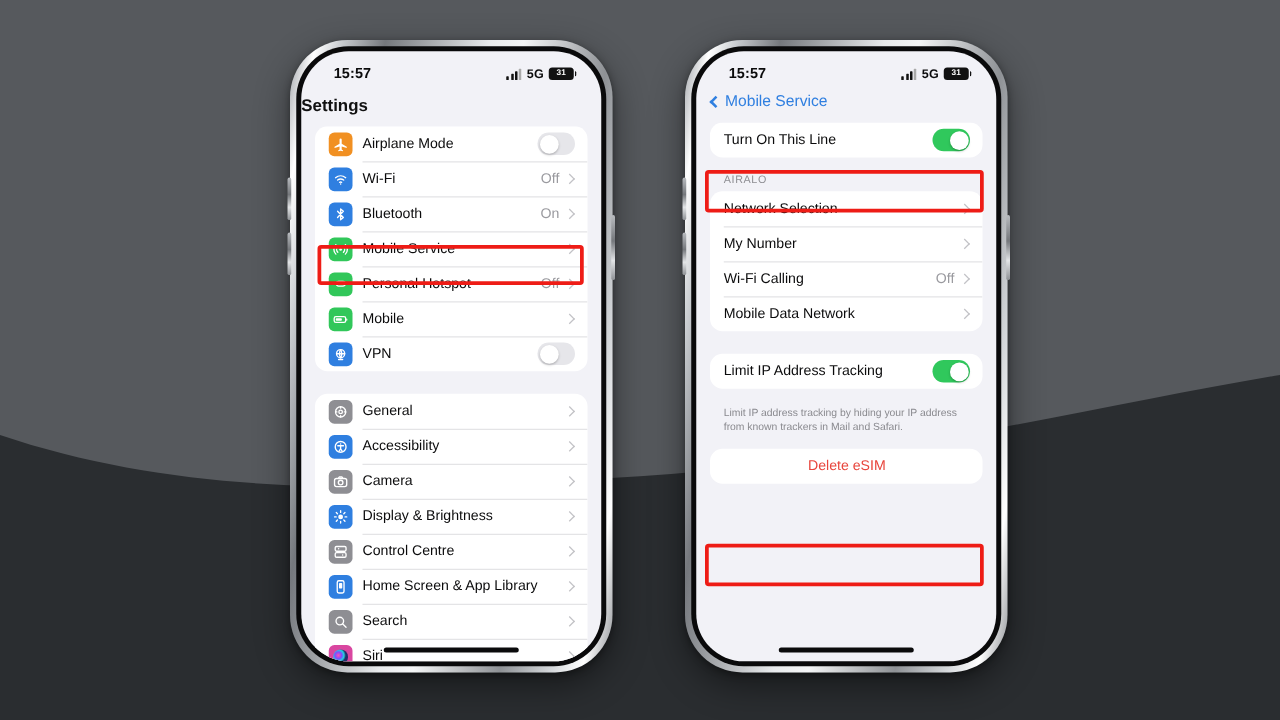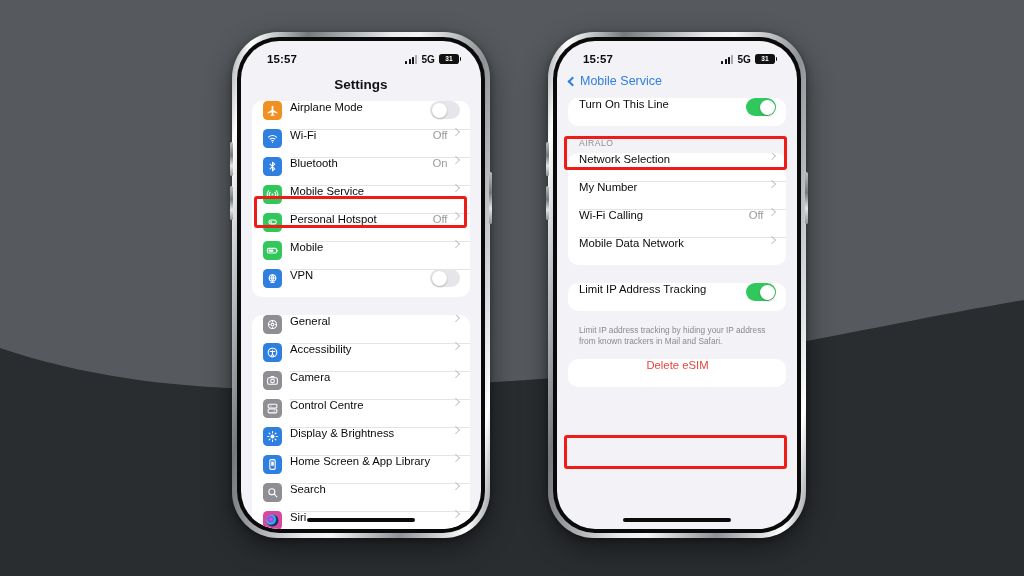--- a/index.html
+++ b/index.html
@@ -71,21 +71,21 @@
     display: flex; align-items: center; justify-content: center;
   }
   .batt::after {
     content:''; position:absolute; right:-2.4px; top:3.4px;
     width:1.6px; height:3.6px; background:#111; border-radius:0 1px 1px 0;
   }
   .batt span { color:#fff; font-size:6.6px; font-weight:bold; line-height:1; }
 
   
   .nav-title {
-    text-align: center; font-size: 13.5px; font-weight: bold;
+    font-size: 13.5px; font-weight: bold;
     color: #111; padding: 6px 0 9px;
   }
   .nav-back {
     display: flex; align-items: center; gap: 3px;
     padding: 3px 0 10px 12px; color: #2f7fe0;
     font-size: 12.5px;
   }
   .chev-back {
     width: 7px; height: 7px; border-left: 2px solid #2f7fe0;
     border-bottom: 2px solid #2f7fe0; transform: rotate(45deg);
@@ -93,21 +93,21 @@
   }
 
   
   .scroll { height: calc(100% - 30px); overflow: hidden; }
   .group {
     background: #fff; border-radius: 10px; margin: 0 11px 18px;
     overflow: hidden;
   }
   .group.tight { margin-bottom: 9px; }
   .row {
-    display: flex; align-items: flex-start;
+    display: flex; align-items: center;
     height: 28px; padding: 0 10px 0 11px;
     position: relative;
   }
   .row + .row::before {
     content: ''; position: absolute; left: 38px; right: 0; top: 0;
     height: 1px; background: #e4e4e6;
   }
   .row.noicon + .row.noicon::before { left: 11px; }
   .ico {
     width: 19px; height: 19px; border-radius: 4.5px;
@@ -302,39 +302,39 @@
                   <svg viewBox="0 0 24 24" fill="none" stroke="#fff" stroke-width="2" stroke-linecap="round" stroke-linejoin="round">
                     <rect x="3" y="7" width="18" height="12" rx="3"></rect>
                     <circle cx="12" cy="13" r="3.4"></circle>
                     <path d="M8.5 7l1.4-2.2h4.2L15.5 7"></path>
                   </svg>
                 </span>
                 <span class="label">Camera</span>
                 <span class="chev"></span>
               </div>
               <div class="row">
+                <span class="ico" style="background: rgb(47, 127, 224);">
+                  <svg viewBox="0 0 24 24" fill="none" stroke="#fff" stroke-width="2" stroke-linecap="round" stroke-linejoin="round">
+                    <circle cx="12" cy="12" r="3.6" fill="#fff" stroke="none"></circle>
+                    <path d="M12 3v2.4M12 18.6V21M3 12h2.4M18.6 12H21M5.6 5.6l1.7 1.7M16.7 16.7l1.7 1.7M18.4 5.6l-1.7 1.7M7.3 16.7l-1.7 1.7"></path>
+                  </svg>
+                </span>
+                <span class="label">Display &amp; Brightness</span>
+                <span class="chev"></span>
+              </div>
+              <div class="row">
                 <span class="ico" style="background: rgb(142, 142, 147);">
                   <svg viewBox="0 0 24 24" fill="none" stroke="#fff" stroke-width="2" stroke-linecap="round" stroke-linejoin="round">
                     <rect x="4" y="4" width="16" height="7" rx="2"></rect>
                     <rect x="4" y="13" width="16" height="7" rx="2"></rect>
                     <circle cx="9" cy="7.5" r="1.1" fill="#fff" stroke="none"></circle>
                     <circle cx="15" cy="16.5" r="1.1" fill="#fff" stroke="none"></circle>
                   </svg>
                 </span>
                 <span class="label">Control Centre</span>
-                <span class="chev"></span>
-              </div>
-              <div class="row">
-                <span class="ico" style="background: rgb(47, 127, 224);">
-                  <svg viewBox="0 0 24 24" fill="none" stroke="#fff" stroke-width="2" stroke-linecap="round" stroke-linejoin="round">
-                    <circle cx="12" cy="12" r="3.6" fill="#fff" stroke="none"></circle>
-                    <path d="M12 3v2.4M12 18.6V21M3 12h2.4M18.6 12H21M5.6 5.6l1.7 1.7M16.7 16.7l1.7 1.7M18.4 5.6l-1.7 1.7M7.3 16.7l-1.7 1.7"></path>
-                  </svg>
-                </span>
-                <span class="label">Display &amp; Brightness</span>
                 <span class="chev"></span>
               </div>
               <div class="row">
                 <span class="ico" style="background: rgb(47, 127, 224);">
                   <svg viewBox="0 0 24 24" fill="none" stroke="#fff" stroke-width="2" stroke-linecap="round" stroke-linejoin="round">
                     <rect x="7" y="3" width="10" height="18" rx="2.4"></rect>
                     <rect x="9.6" y="6.4" width="4.8" height="8" rx="1" fill="#fff" stroke="none"></rect>
                   </svg>
                 </span>
                 <span class="label">Home Screen &amp; App Library</span>

